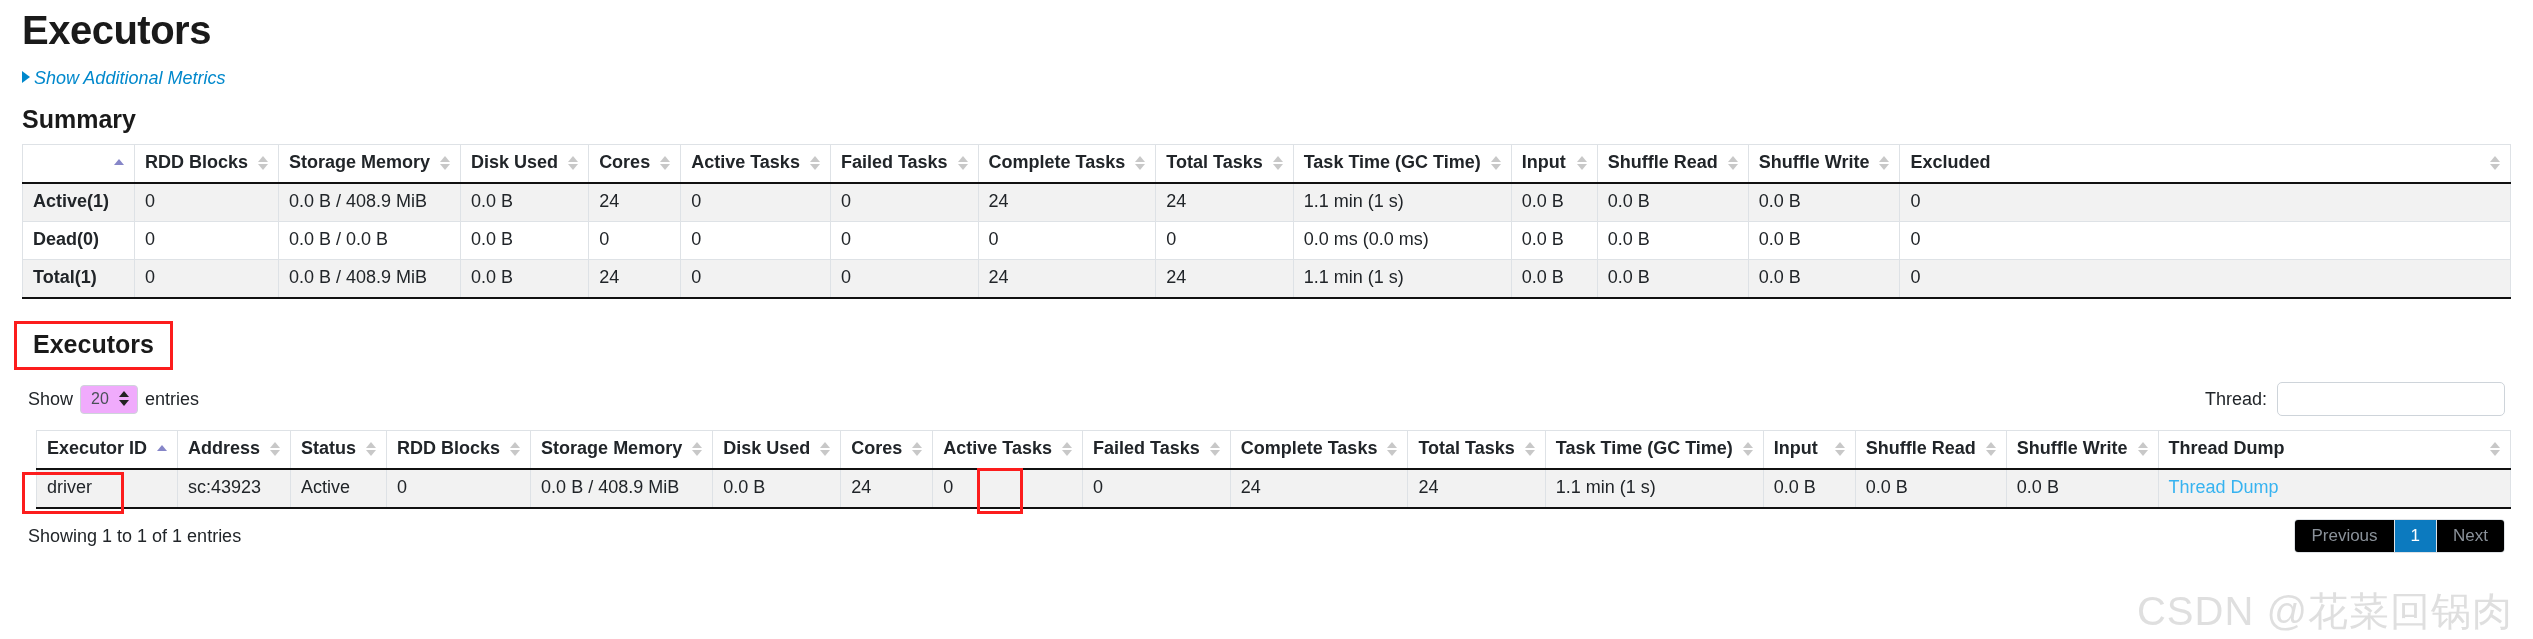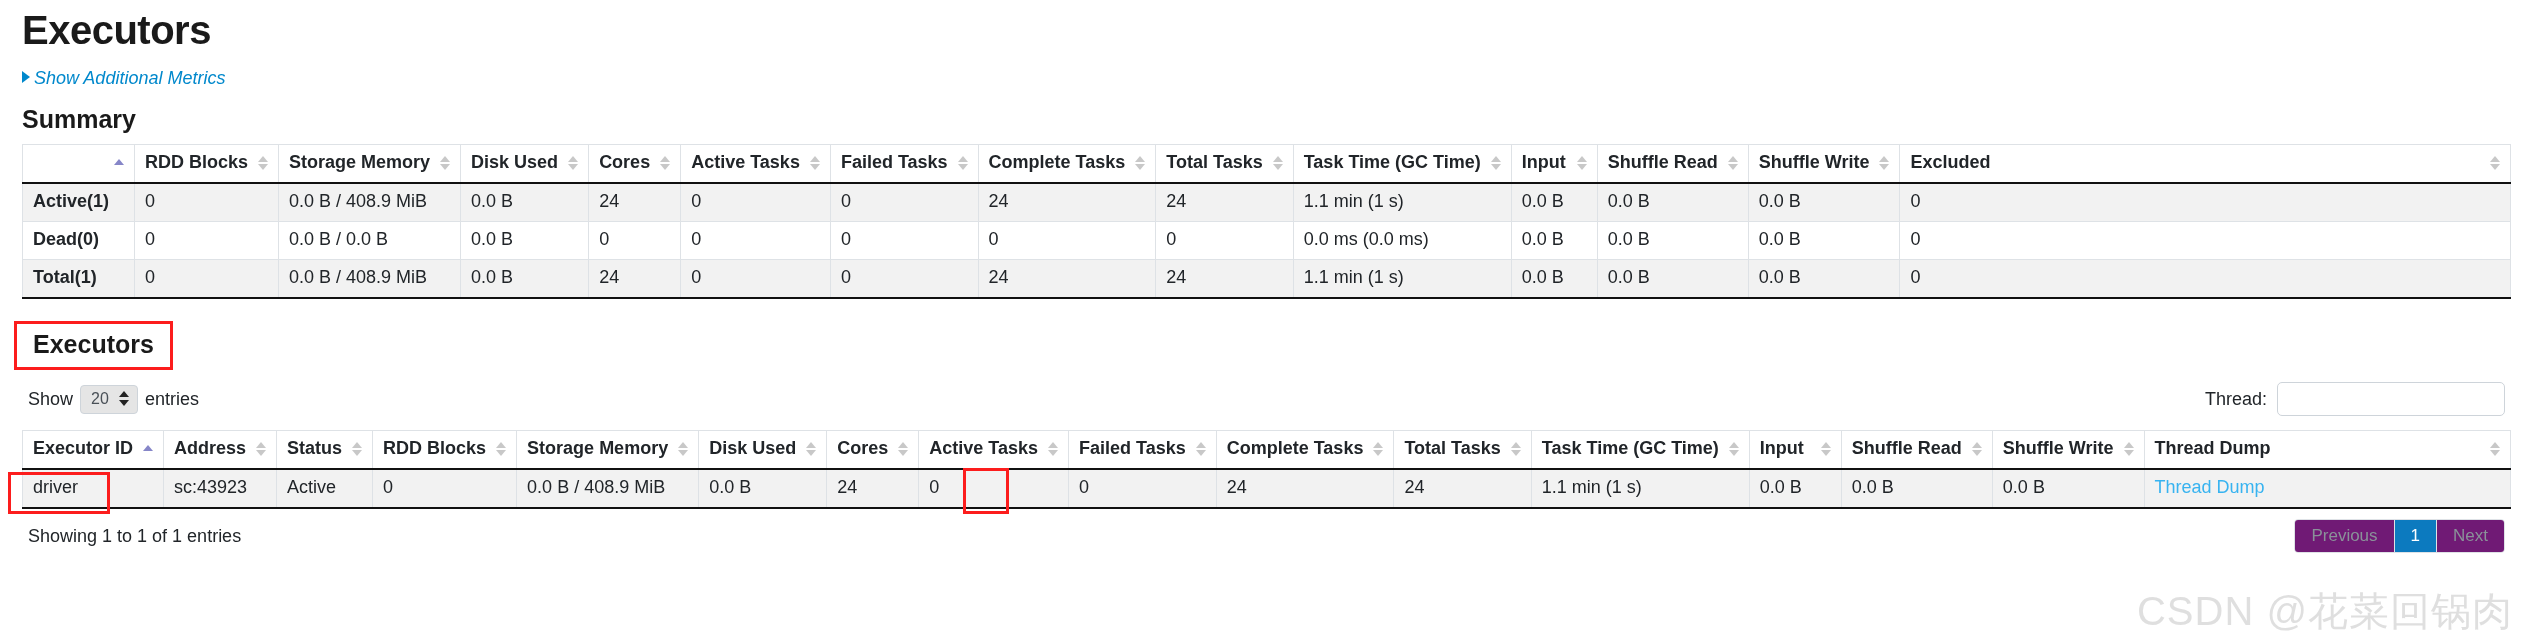--- a/index.html
+++ b/index.html
@@ -100,53 +100,53 @@
   .table-controls {
     display: flex; align-items: center; justify-content: space-between;
     font-size: 18px; margin: 6px 0 14px 0; padding: 0 6px;
   }
   .length-ctl { display: flex; align-items: center; gap: 7px; color: #212529; }
   .length-select {
     position: relative;
     display: inline-flex; align-items: center; gap: 10px;
     border: 1px solid #ced4da; border-radius: 4px;
     padding: 4px 8px 5px 10px; font-size: 16px; color: #495057;
-    background: #e5e5e5; min-width: 58px; justify-content: space-between;
+    background: #f0abfc; min-width: 58px; justify-content: space-between;
     cursor: pointer;
   }
   .spinner { display: inline-flex; flex-direction: column; line-height: 0; }
   .spinner i { display: block; width: 0; height: 0; border-left: 5px solid transparent; border-right: 5px solid transparent; }
   .spinner i.up { border-bottom: 6px solid #222; margin-bottom: 3px; }
   .spinner i.down { border-top: 6px solid #222; }
 
   .search-ctl { display: flex; align-items: center; gap: 10px; color: #212529; }
   .search-input {
     width: 228px; height: 34px;
     border: 1px solid #ced4da; border-radius: 5px;
     background: #fff; font-size: 16px; padding: 4px 8px;
     font-family: "Liberation Sans", sans-serif;
   }
 
-  .executors-table-wrap { position: relative; }
+  .executors-table-wrap { position: relative; margin-left: 14px; }
   .hl-box {
     position: absolute;
     border: 3px solid #fc1d1d;
     pointer-events: none;
     z-index: 5;
   }
   .link { color: #37b3f0; text-decoration: none; cursor: pointer; }
 
   .table-footer {
     display: flex; align-items: center; justify-content: space-between;
     font-size: 18px; color: #212529; margin-top: 10px; padding: 0 6px;
     position: relative;
   }
   .paginate { display: flex; align-items: stretch; border: 1px solid #dee2e6; border-radius: 4px; overflow: hidden; font-size: 17px; }
   .paginate span {
-    padding: 6px 16px; color: #8a9199; background: #701a75; border-right: 1px solid #dee2e6; cursor: pointer;
+    padding: 6px 16px; color: #8a9199; background: #000000; border-right: 1px solid #dee2e6; cursor: pointer;
   }
   .paginate span.current { background: #0c7abf; color: #fff; }
   .paginate span:last-child { border-right: none; }
 
   .watermark {
     position: absolute;
     right: 20px; top: 576px;
     font-size: 40px;
     color: rgba(150,150,150,0.30);
     font-family: "Liberation Sans", sans-serif;

